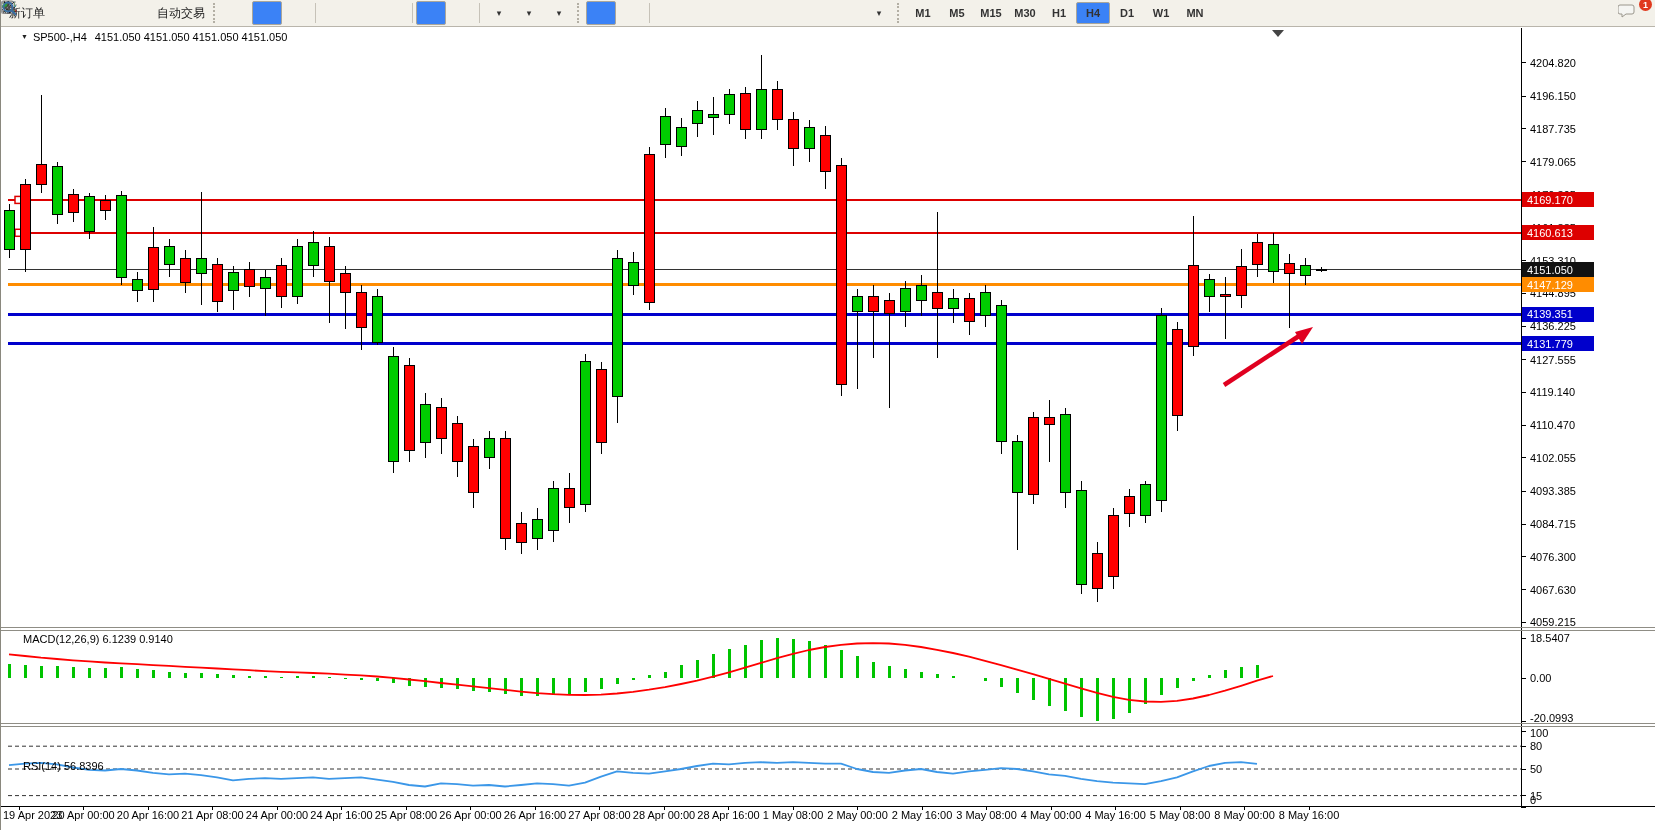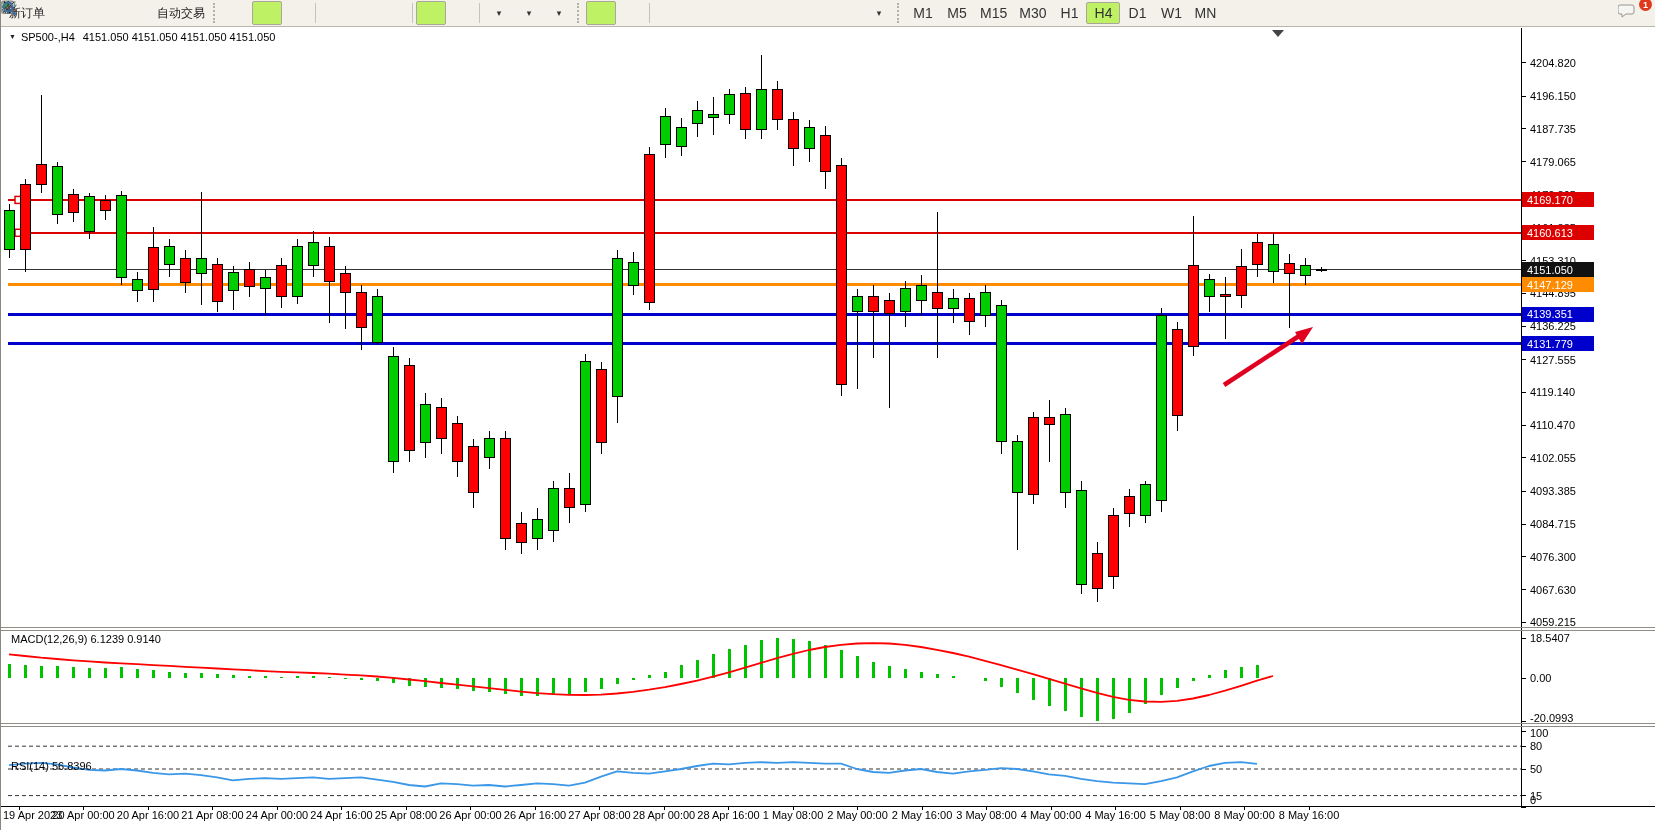--- a/index.html
+++ b/index.html
@@ -3,32 +3,32 @@
 <meta charset="utf-8">
 <style>
   html,body{margin:0;padding:0;background:#fff;}
   #app{position:relative;width:1655px;height:830px;overflow:hidden;background:#fff;
        font-family:"Liberation Sans",sans-serif;border-left:1px solid #8a887e;box-sizing:border-box;}
   
   #toolbar{position:absolute;left:0;top:0;width:100%;height:27px;background:#f3f1ea;
            border-bottom:1px solid #b9b5ab;display:flex;align-items:center;padding-left:4px;box-sizing:border-box;z-index:5;}
   .tbtn{height:22px;min-width:22px;display:flex;align-items:center;justify-content:center;
         border:1px solid transparent;border-radius:2px;padding:0 3px;font-size:12px;color:#222;cursor:default;}
-  .tbtn.pressed{background:#bef264;border-color:#aaa69a;}
-  .tf{font-size:14px;color:#333;padding:0 5px;height:20px;}
+  .tbtn.pressed{background:#3b82f6;border-color:#aaa69a;}
+  .tf{font-size:11px;color:#333;padding:0 5px;height:20px;font-weight:bold;}
   .sep{width:1px;height:20px;background:#c6c2b8;margin:0 3px;flex:0 0 auto;}
   .grip{width:3px;height:20px;margin:0 4px;border-left:2px dotted #b3afa4;flex:0 0 auto;}
   .dd{font-size:9px;color:#333;margin-left:2px;}
   .dd::after{content:"▾";}
   #right-tools{margin-left:auto;display:flex;align-items:center;margin-right:8px;}
   .badge{position:absolute;top:-4px;right:-6px;width:13px;height:13px;border-radius:50%;
          background:#e03a1e;color:#fff;font-size:9px;font-weight:bold;display:flex;align-items:center;justify-content:center;}
   .rel{position:relative;}
   
-  .ov{position:absolute;z-index:3;font-size:11px;color:#000;white-space:nowrap;}
+  .ov{position:absolute;z-index:3;font-size:11px;color:#000;white-space:nowrap;margin-left:12px;}
   #title-row .tri::before{content:"▼";font-size:7px;color:#222;margin-right:5px;vertical-align:2px;}
   svg{position:absolute;left:0;top:0;z-index:1;}
 </style>
 </head>
 <body>
 
 <div id="app">
 
   <div id="toolbar">
     <div class="tbtn">

